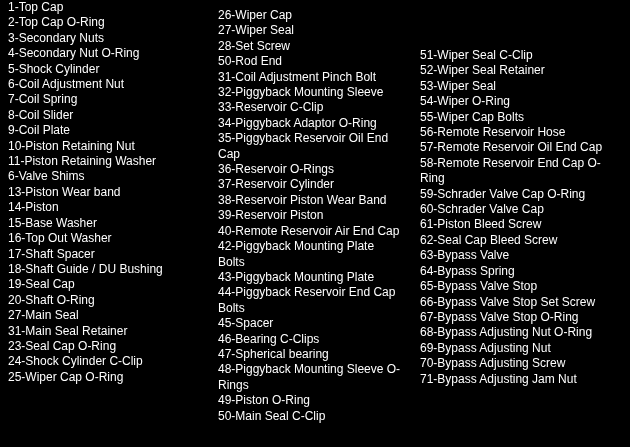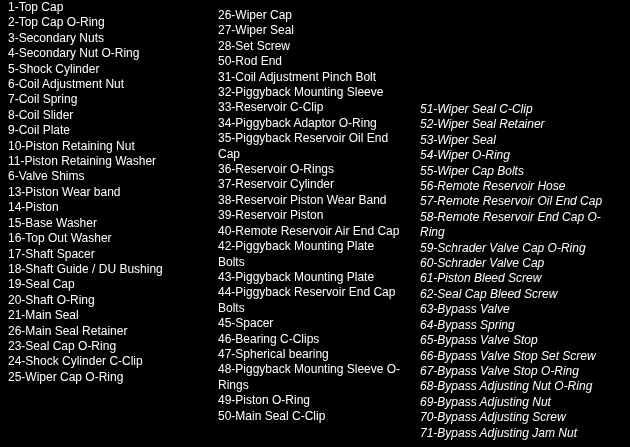--- a/index.html
+++ b/index.html
@@ -33,22 +33,21 @@
     width: 178px;
   }
   .col-2 {
     left: 218px;
     width: 186px;
     padding-top: 8px;
   }
   .col-3 {
     left: 420px;
     width: 205px;
-    padding-top: 102px;
-    font-style: italic;
+    padding-top: 48px;
   }
   .legend-item {
     margin: 0;
     padding: 0;
   }
 </style>
 </head>
 <body>
 
 <div id="parts-legend">
@@ -67,22 +66,22 @@
     <div class="legend-item">11-Piston Retaining Washer</div>
     <div class="legend-item">6-Valve Shims</div>
     <div class="legend-item">13-Piston Wear band</div>
     <div class="legend-item">14-Piston</div>
     <div class="legend-item">15-Base Washer</div>
     <div class="legend-item">16-Top Out Washer</div>
     <div class="legend-item">17-Shaft Spacer</div>
     <div class="legend-item">18-Shaft Guide / DU Bushing</div>
     <div class="legend-item">19-Seal Cap</div>
     <div class="legend-item">20-Shaft O-Ring</div>
-    <div class="legend-item">21-Main Seal</div>
-    <div class="legend-item">26-Main Seal Retainer</div>
+    <div class="legend-item">27-Main Seal</div>
+    <div class="legend-item">31-Main Seal Retainer</div>
     <div class="legend-item">23-Seal Cap O-Ring</div>
     <div class="legend-item">24-Shock Cylinder C-Clip</div>
     <div class="legend-item">25-Wiper Cap O-Ring</div>
   </div>
 
   <div class="legend-column col-2">
     <div class="legend-item">26-Wiper Cap</div>
     <div class="legend-item">27-Wiper Seal</div>
     <div class="legend-item">28-Set Screw</div>
     <div class="legend-item">50-Rod End</div>

